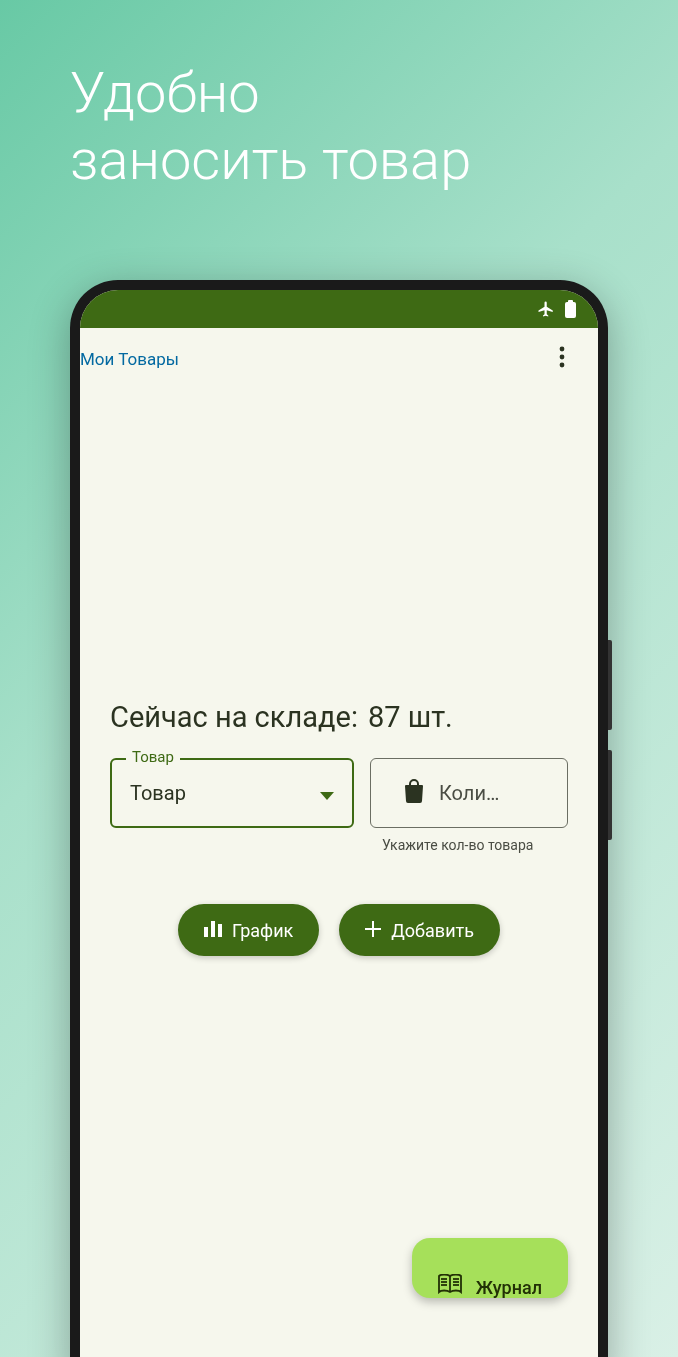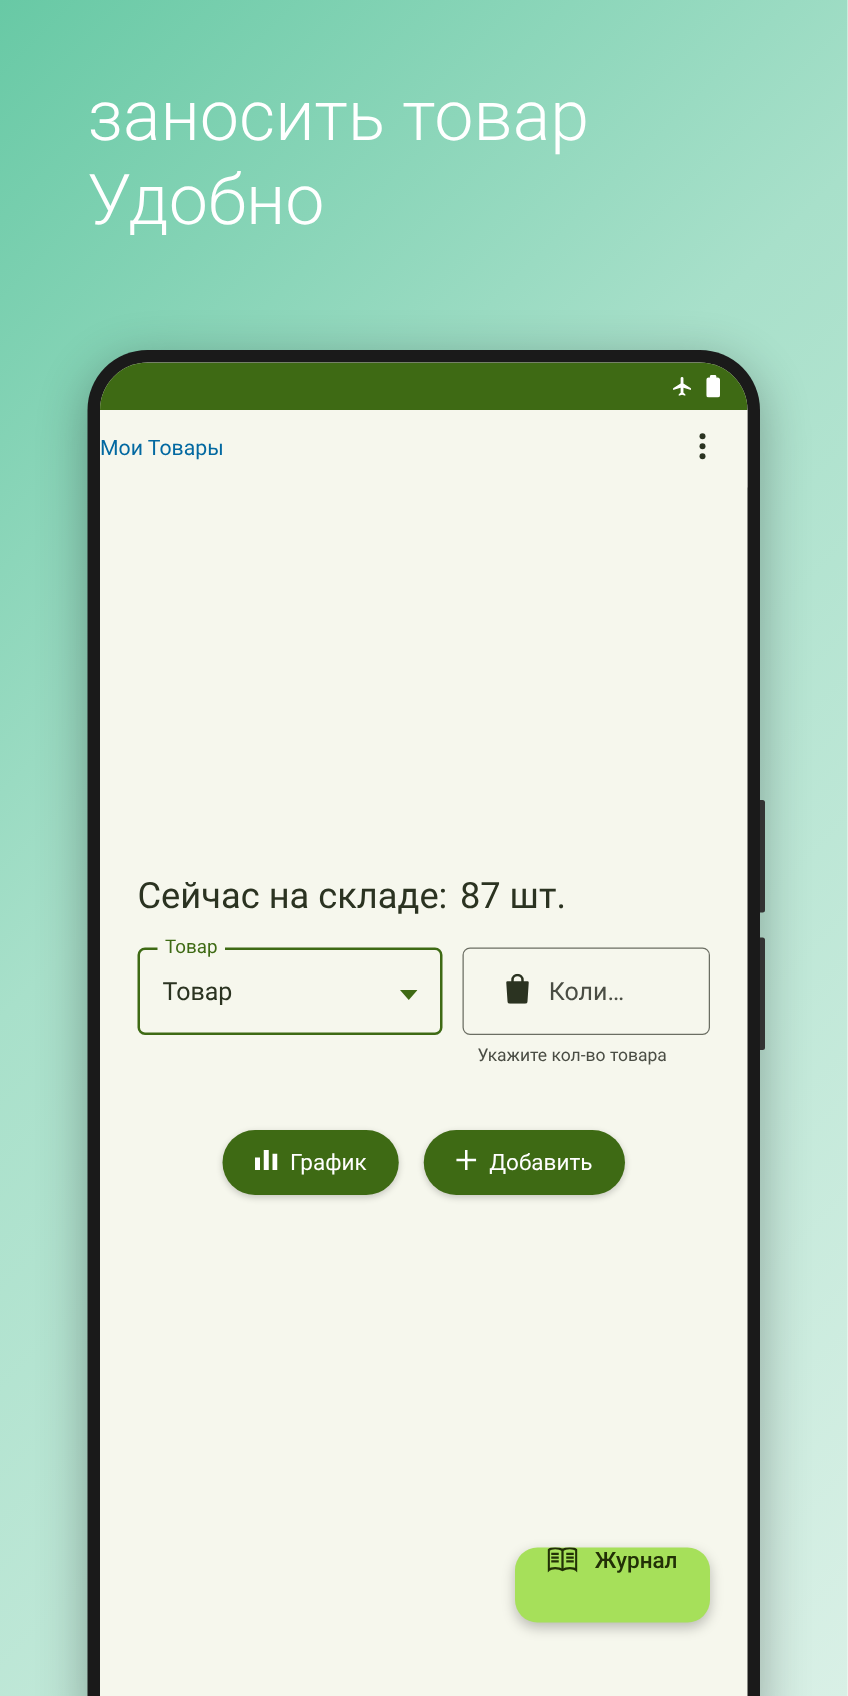--- a/index.html
+++ b/index.html
@@ -184,21 +184,21 @@
   .fab-journal {
     position: absolute;
     right: 30px;
     bottom: 82px;
     background: #a6e05a;
     color: #223006;
     border-radius: 18px;
     height: 60px;
     padding: 0 26px;
     display: flex;
-    align-items: flex-start;
+    align-items: flex-end;
     gap: 14px;
     font-size: 18px;
     font-weight: 500;
     box-shadow: 0 4px 10px rgba(0,0,0,0.25);
   }
 
   .bottom-add {
     position: absolute;
     bottom: -2px;
     left: 50%;
@@ -207,22 +207,22 @@
     height: 26px;
     display:flex;
     justify-content:center;
     overflow:hidden;
   }
 </style>
 </head>
 <body>
 
 <div class="promo-text">
+  <div>Удобно</div>
   <div>заносить товар</div>
-  <div>Удобно</div>
 </div>
 
 <div class="phone">
   <div class="phone-side-btn sb1"></div>
   <div class="phone-side-btn sb2"></div>
   <div class="screen">
 
     <div class="status-bar">
       <span>
         <svg width="18" height="18" viewBox="0 0 24 24" fill="#ffffff">

